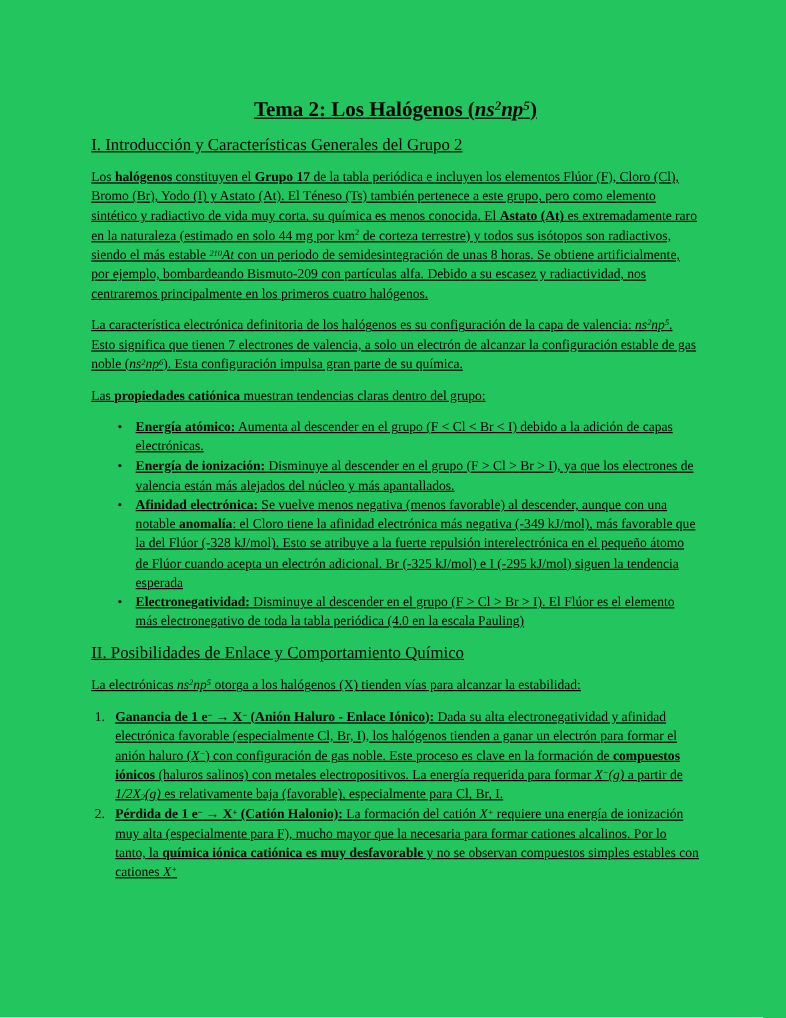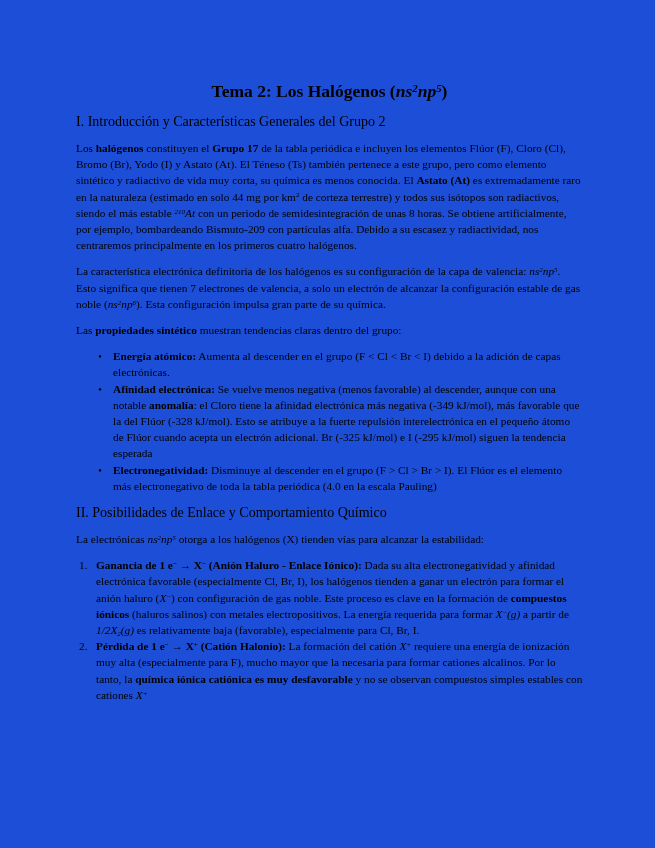--- a/index.html
+++ b/index.html
@@ -1,21 +1,22 @@
 <!DOCTYPE html>
 <html><head>
 <meta charset="utf-8">
 <style>
   html, body { margin: 0; padding: 0; background: #ffffff; }
   .page {
     width: 655px; height: 848px; box-sizing: border-box;
     padding: 80px 72px 30px 76px;
-    background: #1d4ed8; color: #000000;
+    background: #22c55e; color: #000000;
     font-family: "Liberation Serif", "DejaVu Serif", serif;
     overflow: hidden;
+    text-decoration: underline;
   }
   .doc-title {
     font-size: 17.5px; line-height: 22px; font-weight: bold;
     text-align: center; margin: 0 0 11px 0;
   }
   .heading {
     font-size: 14px; line-height: 18px; font-weight: normal;
     margin: 0 0 9px 0;
   }
   .para {
@@ -45,24 +46,25 @@
 <div class="page">
 
   <h1 class="doc-title"><span class="bold">Tema 2: Los Halógenos (</span><span class="bold math">ns</span><span class="bold math sup">2</span><span class="bold math">np</span><span class="bold math sup">5</span><span class="bold">)</span></h1>
 
   <h2 class="heading"><span>I. Introducción y Características Generales del Grupo 2</span></h2>
 
   <p class="para"><span>Los </span><span class="bold">halógenos</span><span> constituyen el </span><span class="bold">Grupo 17</span><span> de la tabla periódica e incluyen los elementos Flúor (F), Cloro (Cl), Bromo (Br), Yodo (I) y Astato (At). El Téneso (Ts) también pertenece a este grupo, pero como elemento sintético y radiactivo de vida muy corta, su química es menos conocida. El </span><span class="bold">Astato (At)</span><span> es extremadamente raro en la naturaleza (estimado en solo 44 mg por km</span><span class="sup">2</span><span> de corteza terrestre) y todos sus isótopos son radiactivos, siendo el más estable </span><span class="math sup">210</span><span class="math">At</span><span> con un periodo de semidesintegración de unas 8 horas. Se obtiene artificialmente, por ejemplo, bombardeando Bismuto-209 con partículas alfa. Debido a su escasez y radiactividad, nos centraremos principalmente en los primeros cuatro halógenos.</span></p>
 
   <p class="para"><span>La característica electrónica definitoria de los halógenos es su configuración de la capa de valencia: </span><span class="math">ns</span><span class="math sup">2</span><span class="math">np</span><span class="math sup">5</span><span>. Esto significa que tienen 7 electrones de valencia, a solo un electrón de alcanzar la configuración estable de gas noble (</span><span class="math">ns</span><span class="math sup">2</span><span class="math">np</span><span class="math sup">6</span><span>). Esta configuración impulsa gran parte de su química.</span></p>
 
-  <p class="para"><span>Las </span><span class="bold">propiedades sintético</span><span> muestran tendencias claras dentro del grupo:</span></p>
+  <p class="para"><span>Las </span><span class="bold">propiedades catiónica</span><span> muestran tendencias claras dentro del grupo:</span></p>
 
   <ul class="bullet-list">
     <li class="bullet-item"><span class="bold">Energía atómico:</span><span> Aumenta al descender en el grupo (F &lt; Cl &lt; Br &lt; I) debido a la adición de capas electrónicas.</span></li>
+    <li class="bullet-item"><span class="bold">Energía de ionización:</span><span> Disminuye al descender en el grupo (F &gt; Cl &gt; Br &gt; I), ya que los electrones de valencia están más alejados del núcleo y más apantallados.</span></li>
     <li class="bullet-item"><span class="bold">Afinidad electrónica:</span><span> Se vuelve menos negativa (menos favorable) al descender, aunque con una notable </span><span class="bold">anomalía</span><span>: el Cloro tiene la afinidad electrónica más negativa (-349 kJ/mol), más favorable que la del Flúor (-328 kJ/mol). Esto se atribuye a la fuerte repulsión interelectrónica en el pequeño átomo de Flúor cuando acepta un electrón adicional. Br (-325 kJ/mol) e I (-295 kJ/mol) siguen la tendencia esperada</span></li>
     <li class="bullet-item"><span class="bold">Electronegatividad:</span><span> Disminuye al descender en el grupo (F &gt; Cl &gt; Br &gt; I). El Flúor es el elemento más electronegativo de toda la tabla periódica (4.0 en la escala Pauling)</span></li>
   </ul>
 
   <h2 class="heading"><span>II. Posibilidades de Enlace y Comportamiento Químico</span></h2>
 
   <p class="para"><span>La electrónicas </span><span class="math">ns</span><span class="math sup">2</span><span class="math">np</span><span class="math sup">5</span><span> otorga a los halógenos (X) tienden vías para alcanzar la estabilidad:</span></p>
 
   <ol class="numbered-list">
     <li class="numbered-item"><span class="bold">Ganancia de 1 e</span><span class="bold sup">−</span><span class="bold"> → X</span><span class="bold sup">−</span><span class="bold"> (Anión Haluro - Enlace Iónico):</span><span> Dada su alta electronegatividad y afinidad electrónica favorable (especialmente Cl, Br, I), los halógenos tienden a ganar un electrón para formar el anión haluro (</span><span class="math">X</span><span class="math sup">−</span><span>) con configuración de gas noble. Este proceso es clave en la formación de </span><span class="bold">compuestos iónicos</span><span> (haluros salinos) con metales electropositivos. La energía requerida para formar </span><span class="math">X</span><span class="math sup">−</span><span class="math">(g)</span><span> a partir de </span><span class="math">1/2X</span><span class="math sub">2</span><span class="math">(g)</span><span> es relativamente baja (favorable), especialmente para Cl, Br, I.</span></li>

